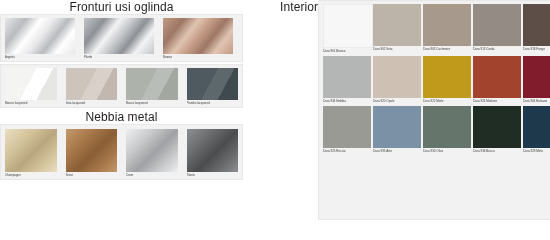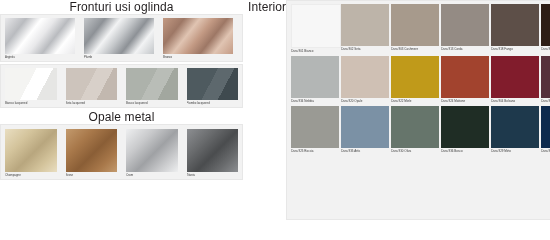--- a/index.html
+++ b/index.html
@@ -2,21 +2,21 @@
 <html><head>
 <meta charset="utf-8">
 <style>
   html,body{margin:0;padding:0;}
   body{
     width:550px;height:220px;overflow:hidden;
     background:#ffffff;
     font-family:"Liberation Sans", sans-serif;
     color:#231f20;
   }
-  .board{position:relative;width:550px;height:220px;display:flex;}
+  .board{position:relative;width:550px;height:220px;display:flex;gap:32px;}
 
   
   .col-left{width:243px;height:220px;box-sizing:border-box;display:flex;flex-direction:column;}
   .col-right{width:307px;height:220px;box-sizing:border-box;padding-left:5px;display:flex;flex-direction:row;}
 
   .sec-title{
     text-align:center;
     font-size:11.5px;
     line-height:14px;
     font-weight:400;
@@ -126,21 +126,21 @@
         <div class="cell">
           <span class="chip" id="g3" style="background: linear-gradient(118deg, rgb(78, 90, 95) 0%, rgb(78, 90, 95) 46%, rgb(93, 104, 109) 46%, rgb(93, 104, 109) 70%, rgb(63, 74, 79) 70%, rgb(63, 74, 79) 100%);"></span>
           <span class="cap">Piombo lacquered</span>
         </div>
 
       </div>
     </div>
 
     <div class="spacer-xs"></div>
 
-    <div class="sec-title big">Opale metal</div>
+    <div class="sec-title big">Nebbia metal</div>
     <div class="panel" id="handles-panel">
       <div class="row">
 
         <div class="cell">
           <span class="chip" id="h0" style="background: linear-gradient(135deg, rgb(233, 222, 193) 0%, rgb(212, 196, 156) 30%, rgb(184, 166, 126) 55%, rgb(212, 196, 156) 78%, rgb(233, 222, 193) 100%);"></span>
           <span class="cap">Champagne</span>
         </div>
         <div class="cell">
           <span class="chip" id="h1" style="background: linear-gradient(135deg, rgb(195, 154, 109) 0%, rgb(168, 120, 74) 30%, rgb(138, 94, 54) 55%, rgb(168, 120, 74) 78%, rgb(195, 154, 109) 100%);"></span>
           <span class="cap">Bronz</span>

